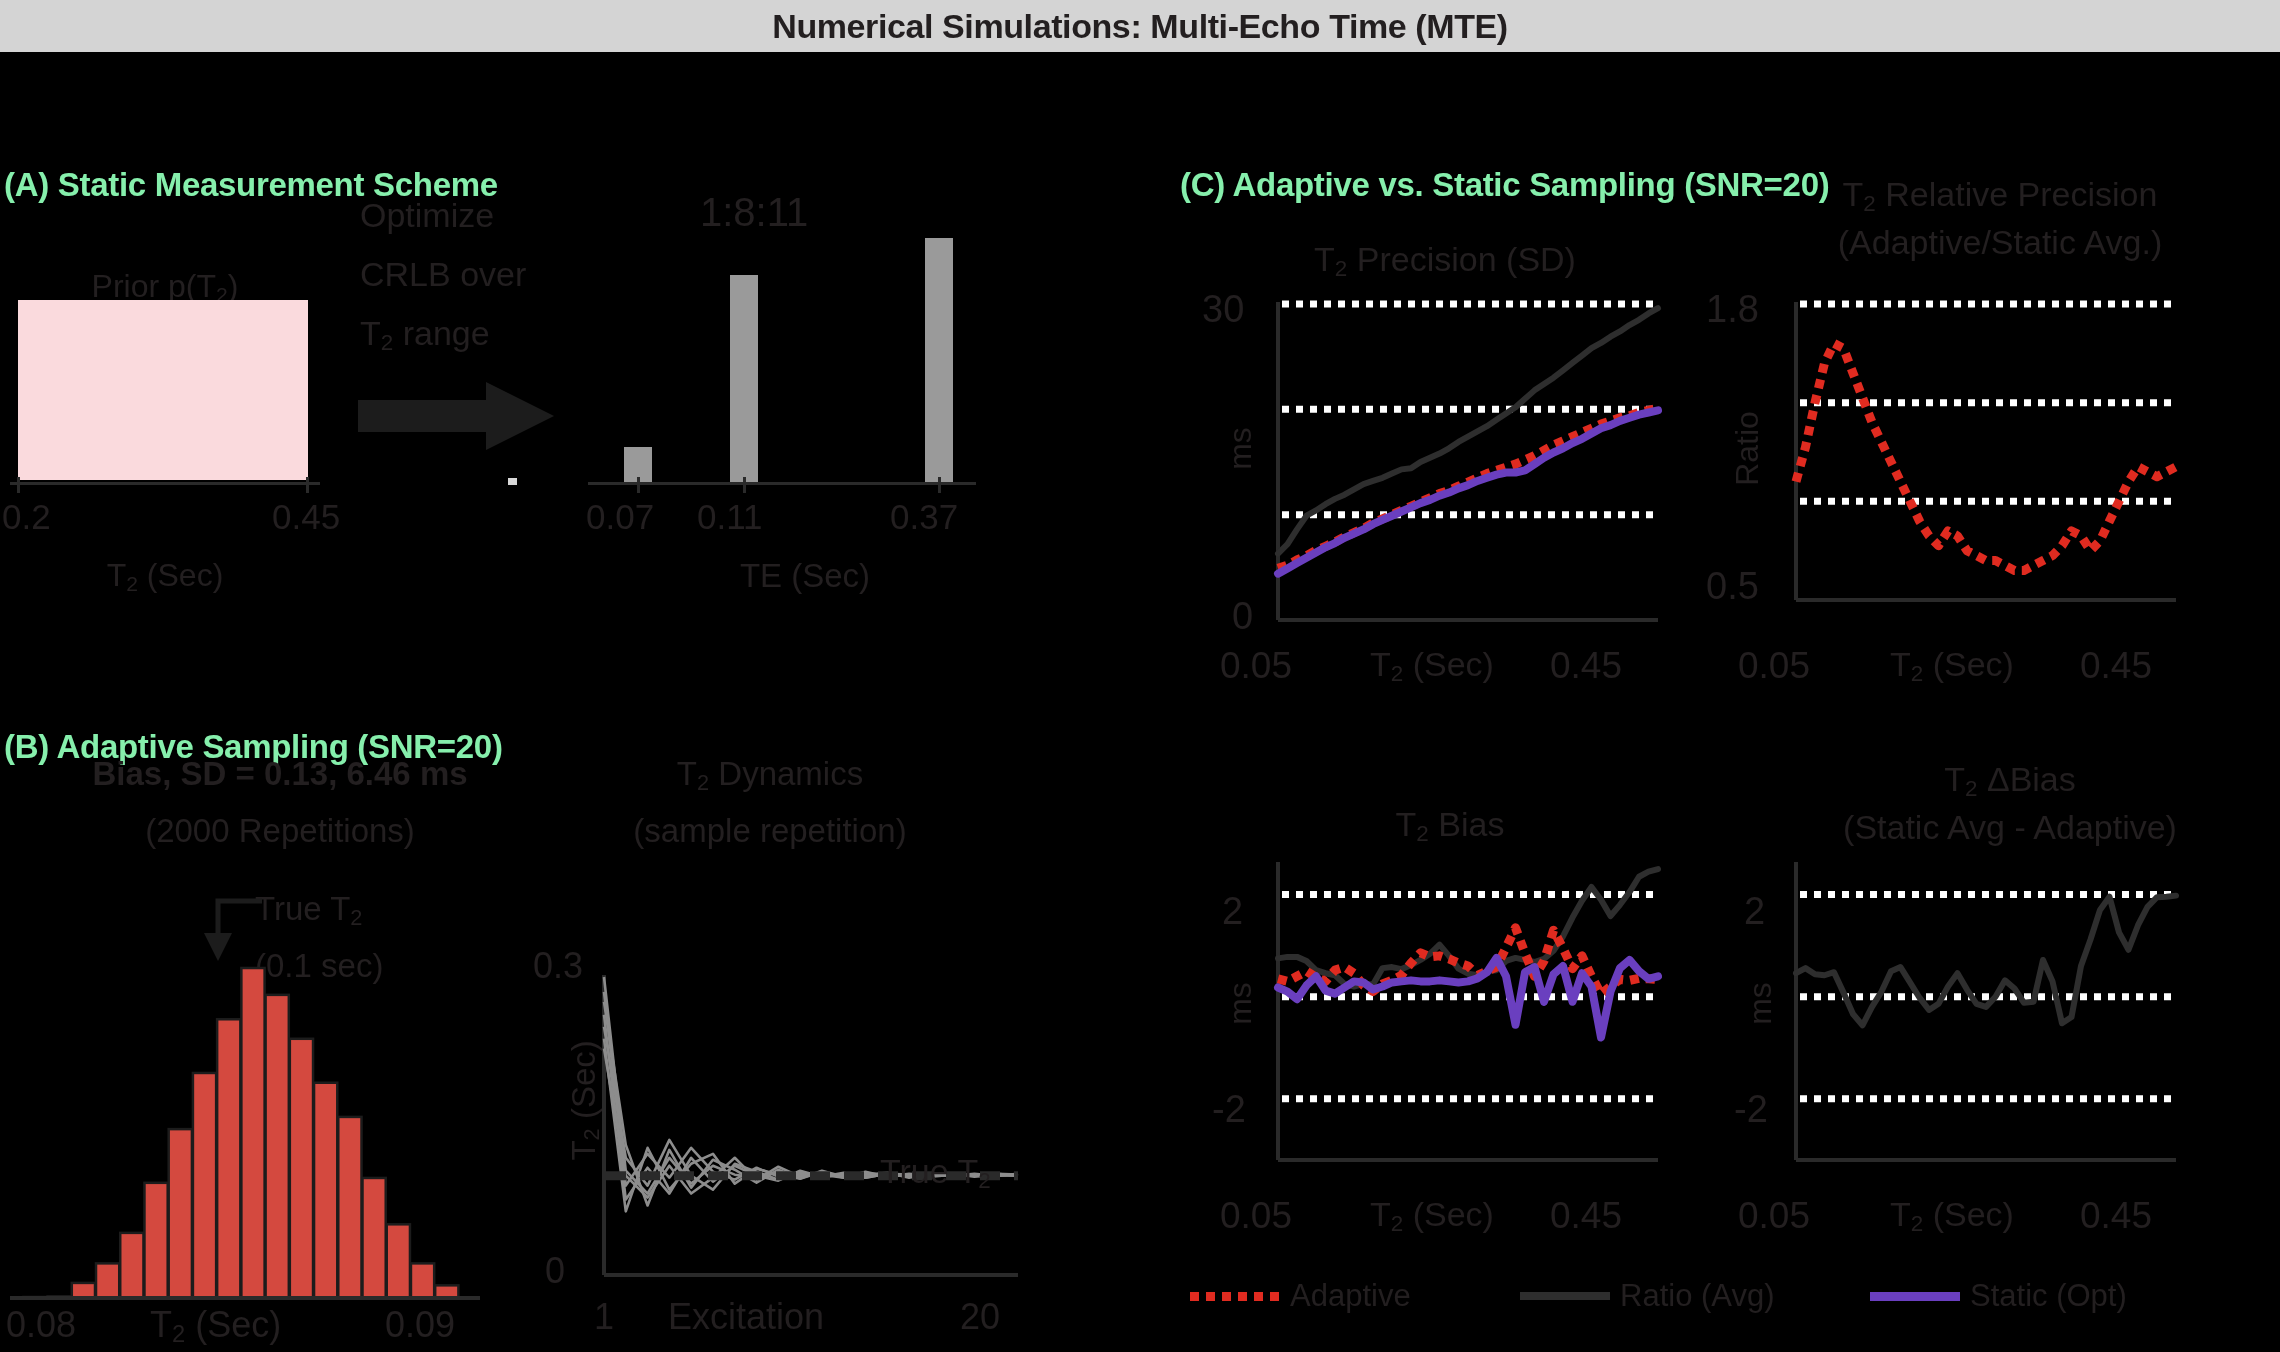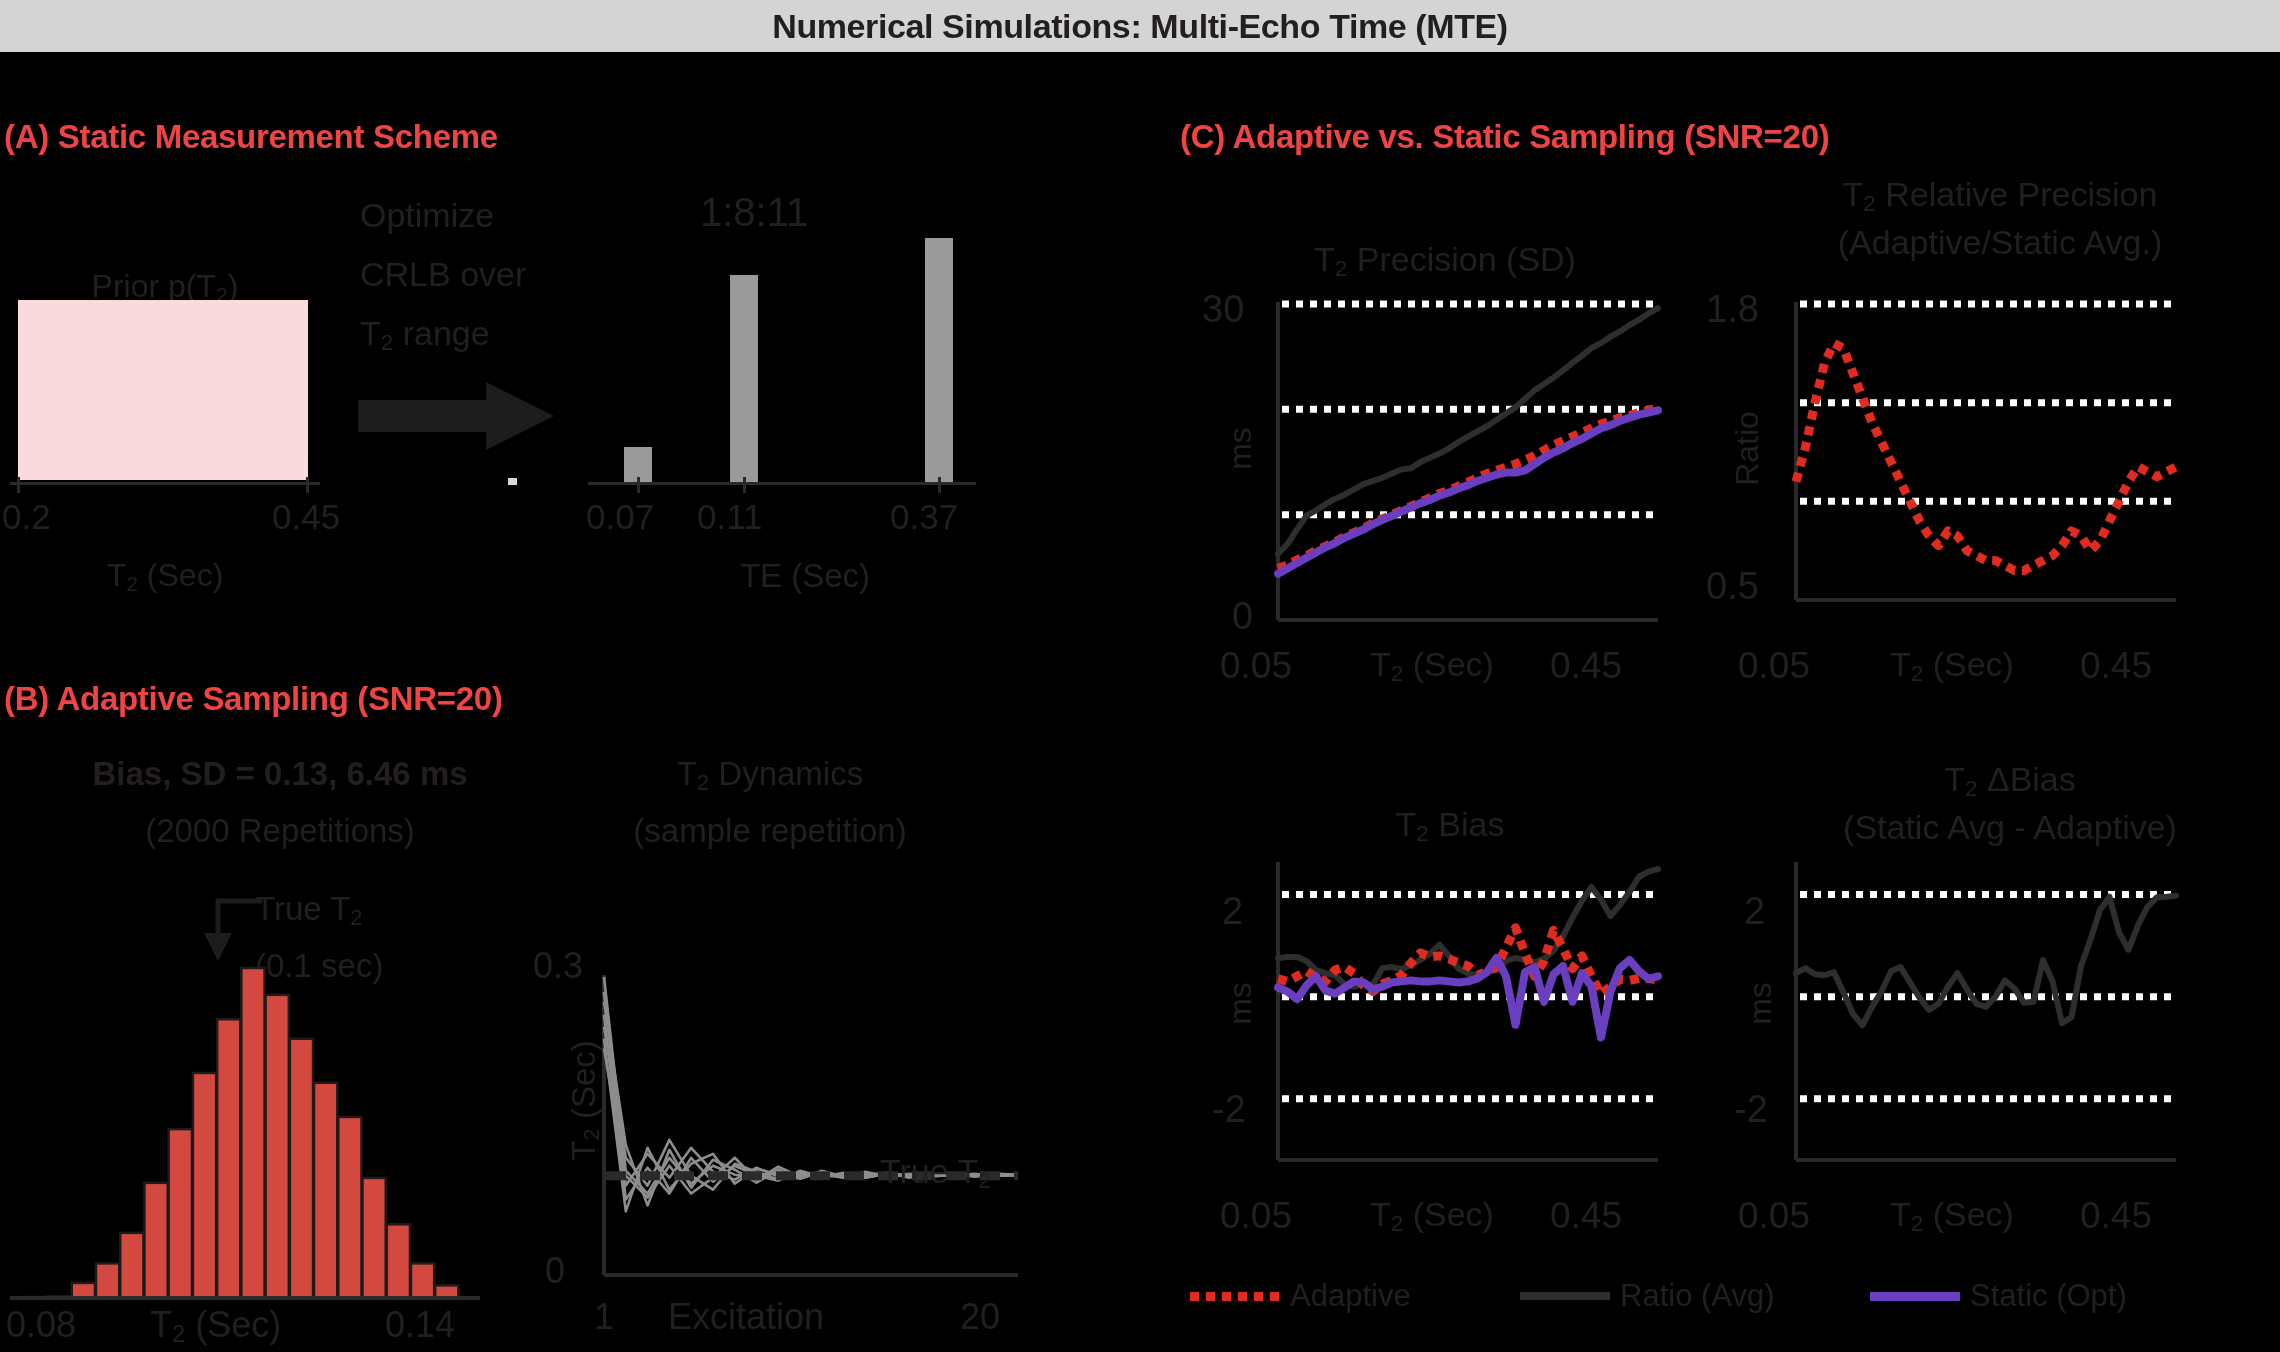--- a/index.html
+++ b/index.html
@@ -12,22 +12,22 @@
   
   #title-bar{
     position:absolute; left:0; top:0; width:2280px; height:52px;
     background:#d4d4d4; display:flex; align-items:center; justify-content:center;
   }
   #title-bar .t{
     font-size:34px; font-weight:bold; color:#231f20; letter-spacing:-0.4px;
   }
   
   .panel-head{
-    position:absolute; font-size:33px; font-weight:bold; color:#ef4444;
-    white-space:nowrap; letter-spacing:-0.3px;
+    position:absolute; font-size:33px; font-weight:bold; color:#86efac;
+    white-space:nowrap; letter-spacing:-0.3px;margin-top:48px;
   }
   .lbl{ position:absolute; color:#231f20; white-space:nowrap; }
   .ctr{ text-align:center; }
   .vert{ transform-origin:50% 50%; }
   sub{ font-size:0.66em; vertical-align:-0.22em; }
   
   #priorBox{
     position:absolute; background:#fadadd;
   }
   .axisline{ position:absolute; background:#2a2a2a; }
@@ -123,21 +123,21 @@
       <rect x="304.05" y="122.74" width="23.23" height="217.26" fill="#d4493f" stroke="#1c1c1c" stroke-width="2.5"></rect>
       <rect x="328.27" y="156.91" width="23.23" height="183.09" fill="#d4493f" stroke="#1c1c1c" stroke-width="2.5"></rect>
       <rect x="352.50" y="217.94" width="23.23" height="122.06" fill="#d4493f" stroke="#1c1c1c" stroke-width="2.5"></rect>
       <rect x="376.73" y="264.32" width="23.23" height="75.68" fill="#d4493f" stroke="#1c1c1c" stroke-width="2.5"></rect>
       <rect x="400.95" y="303.38" width="23.23" height="36.62" fill="#d4493f" stroke="#1c1c1c" stroke-width="2.5"></rect>
       <rect x="425.18" y="325.35" width="23.23" height="14.65" fill="#d4493f" stroke="#1c1c1c" stroke-width="2.5"></rect>
     </svg>
 </div>
 <div class="axisline" style="left:10px; top:1296px; width:470px; height:4px;"></div>
 <div class="lbl" style="left:6px; top:1304px; font-size:36px;">0.08</div>
-<div class="lbl" style="left:385px; top:1304px; font-size:36px;">0.14</div>
+<div class="lbl" style="left:385px; top:1304px; font-size:36px;">0.09</div>
 <div class="lbl" style="left:150px; top:1304px; font-size:36px;">T<sub>2</sub> (Sec)</div>
 
 <div class="lbl ctr" style="left:520px; top:755px; width:500px; font-size:33px;">T<sub>2</sub> Dynamics</div>
 <div class="lbl ctr" style="left:520px; top:812px; width:500px; font-size:33px;">(sample repetition)</div>
 
 <div class="lbl" style="left:533px; top:945px; font-size:36px;">0.3</div>
 <div class="lbl" style="left:545px; top:1250px; font-size:36px;">0</div>
 <div class="lbl vert" style="left:500px; top:1080px; width:170px; font-size:33px;
      transform:rotate(-90deg); text-align:center;">T<sub>2</sub> (Sec)</div>
 

